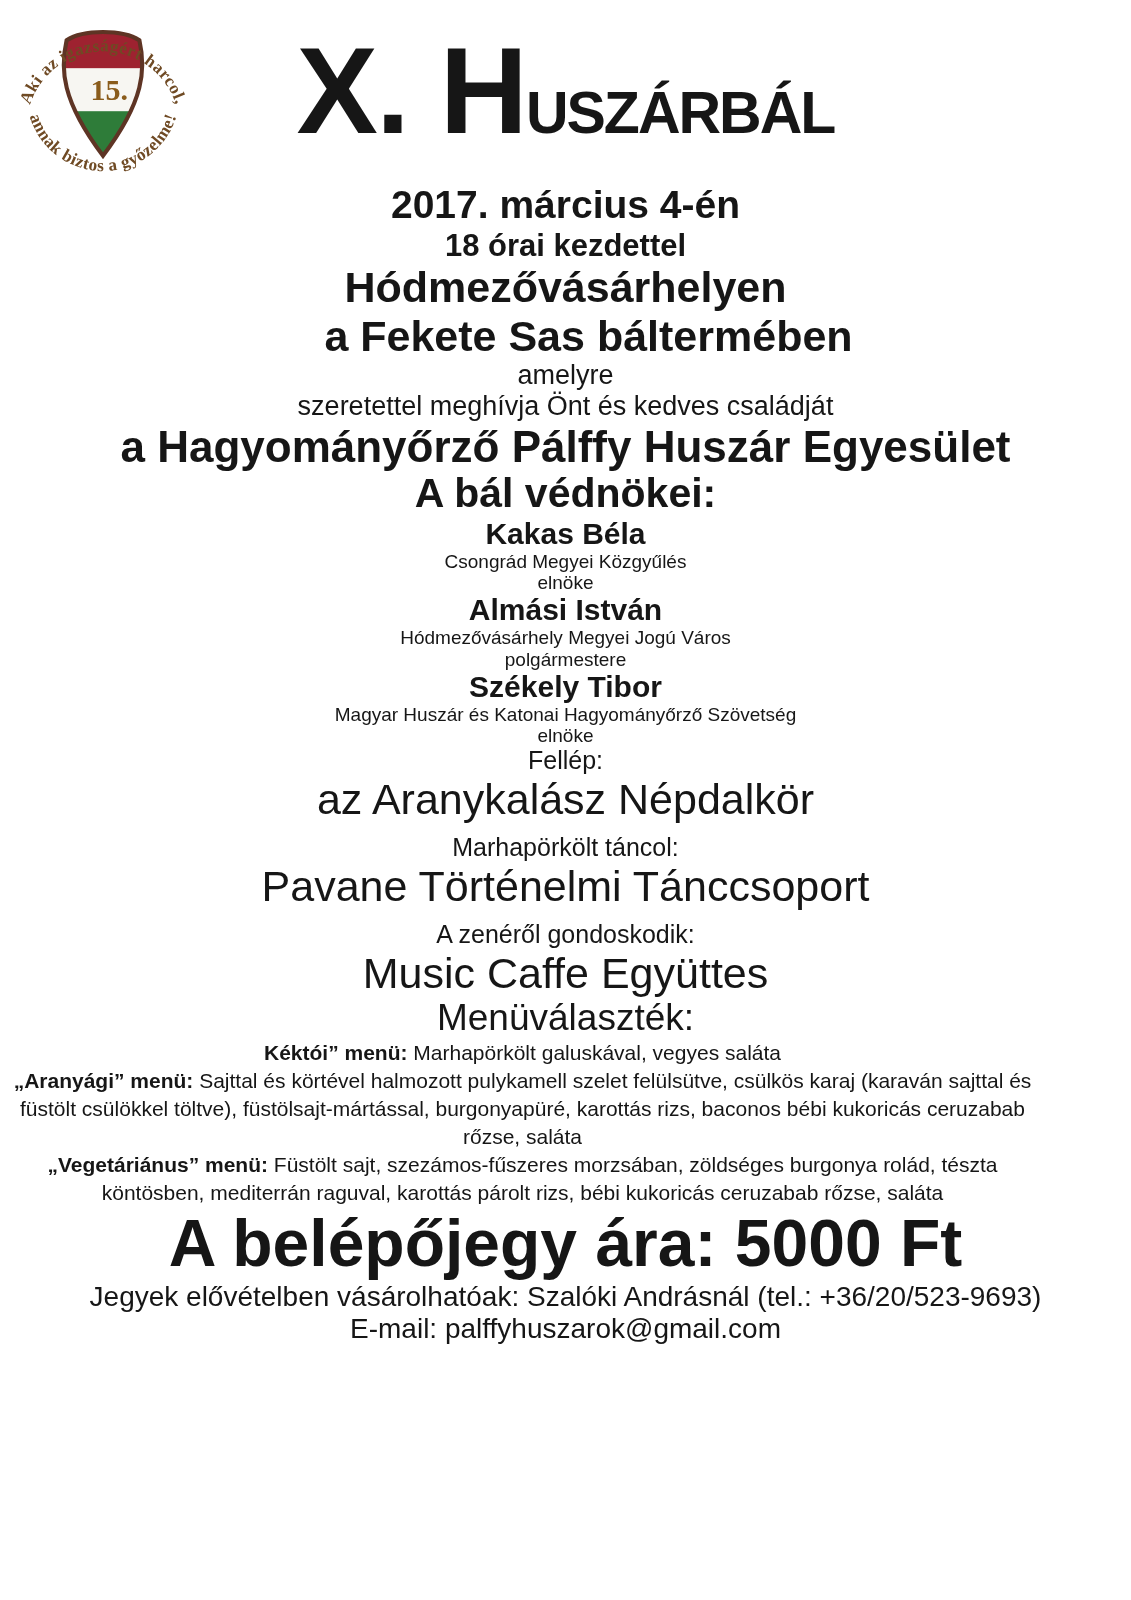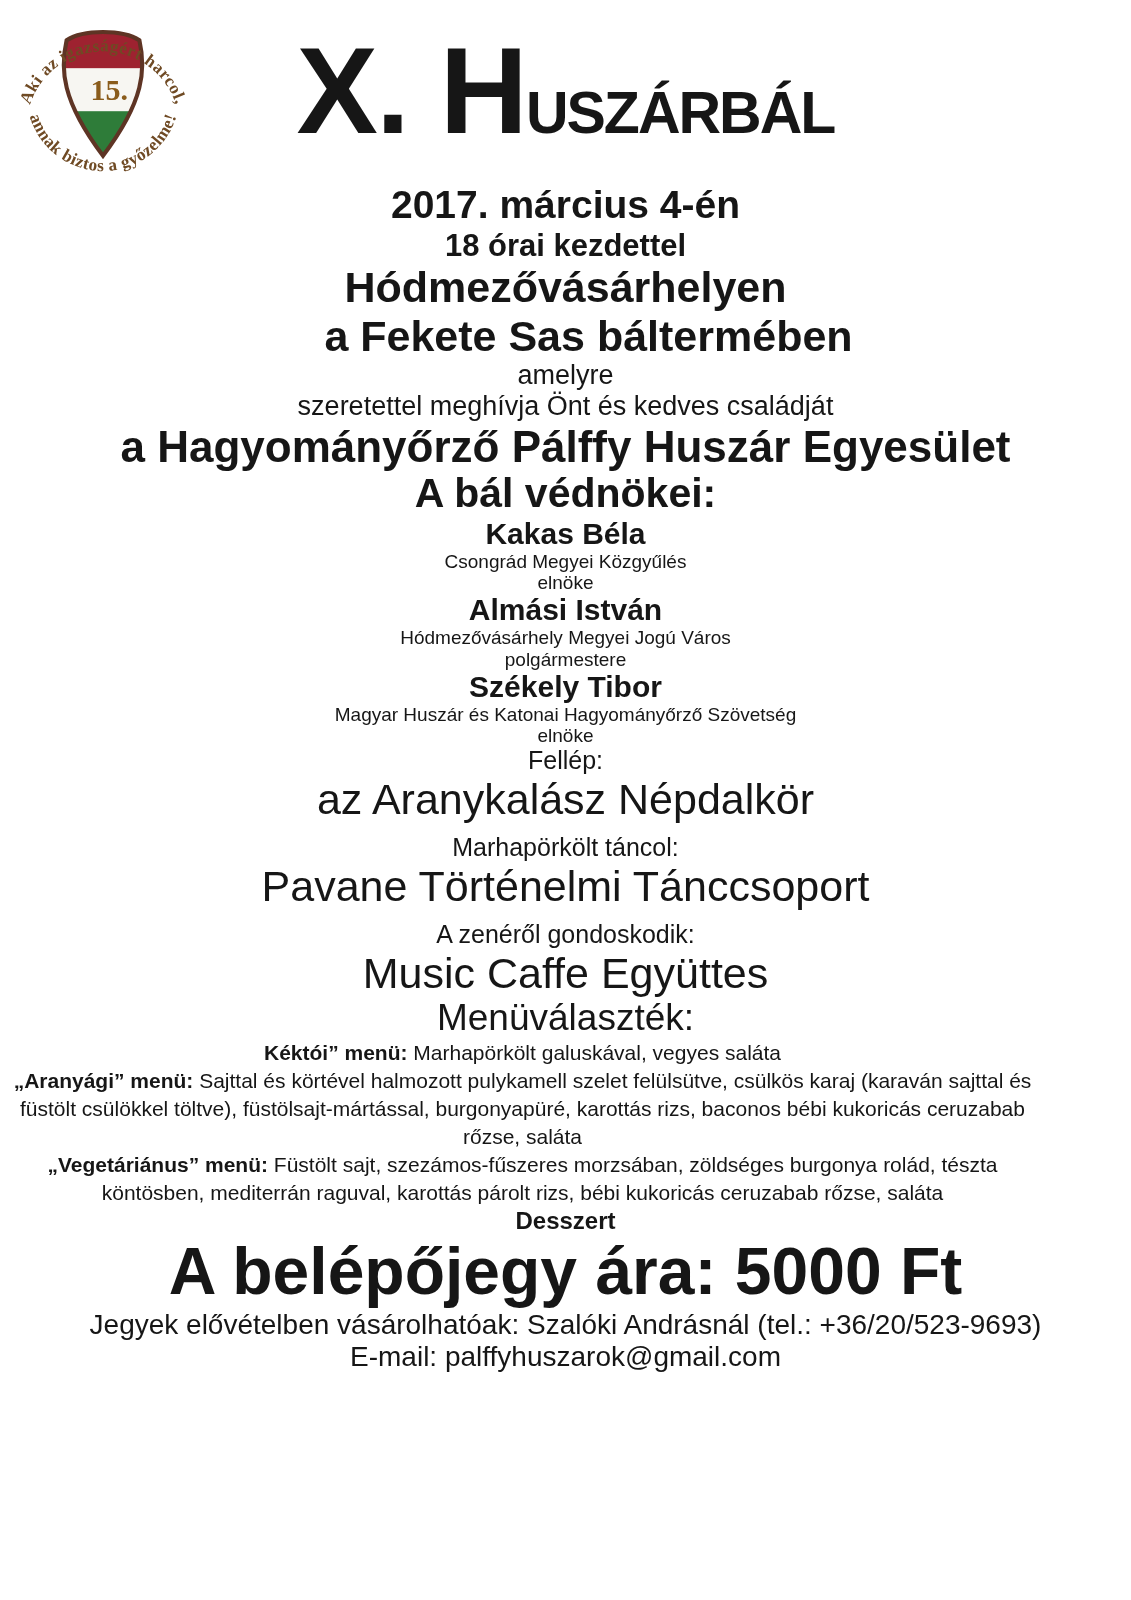--- a/index.html
+++ b/index.html
@@ -122,20 +122,19 @@
     <p class="prog-label later">A zenéről gondoskodik:</p>
     <p class="prog-name">Music Caffe Együttes</p>
   </div>
 
   <p class="menu-heading">Menüválaszték:</p>
 
   <p class="menu-item"><strong>Kéktói” menü:</strong><span> Marhapörkölt galuskával, vegyes saláta</span></p>
   <p class="menu-item"><strong>„Aranyági” menü:</strong><span> Sajttal és körtével halmozott pulykamell szelet felülsütve, csülkös karaj (karaván sajttal és füstölt csülökkel töltve), füstölsajt-mártással, burgonyapüré, karottás rizs, baconos bébi kukoricás ceruzabab rőzse, saláta</span></p>
   <p class="menu-item"><strong>„Vegetáriánus” menü:</strong><span> Füstölt sajt, szezámos-fűszeres morzsában, zöldséges burgonya rolád, tészta köntösben, mediterrán raguval, karottás párolt rizs, bébi kukoricás ceruzabab rőzse, saláta</span></p>
 
-  <p class="dessert">Desszert</p>
 
   <p class="price">A belépőjegy ára: 5000 Ft</p>
 
   <p class="contact">Jegyek elővételben vásárolhatóak: Szalóki Andrásnál (tel.: +36/20/523-9693)</p>
   <p class="email">E-mail: palffyhuszarok@gmail.com</p>
 
 </div>
 
 </body></html>

